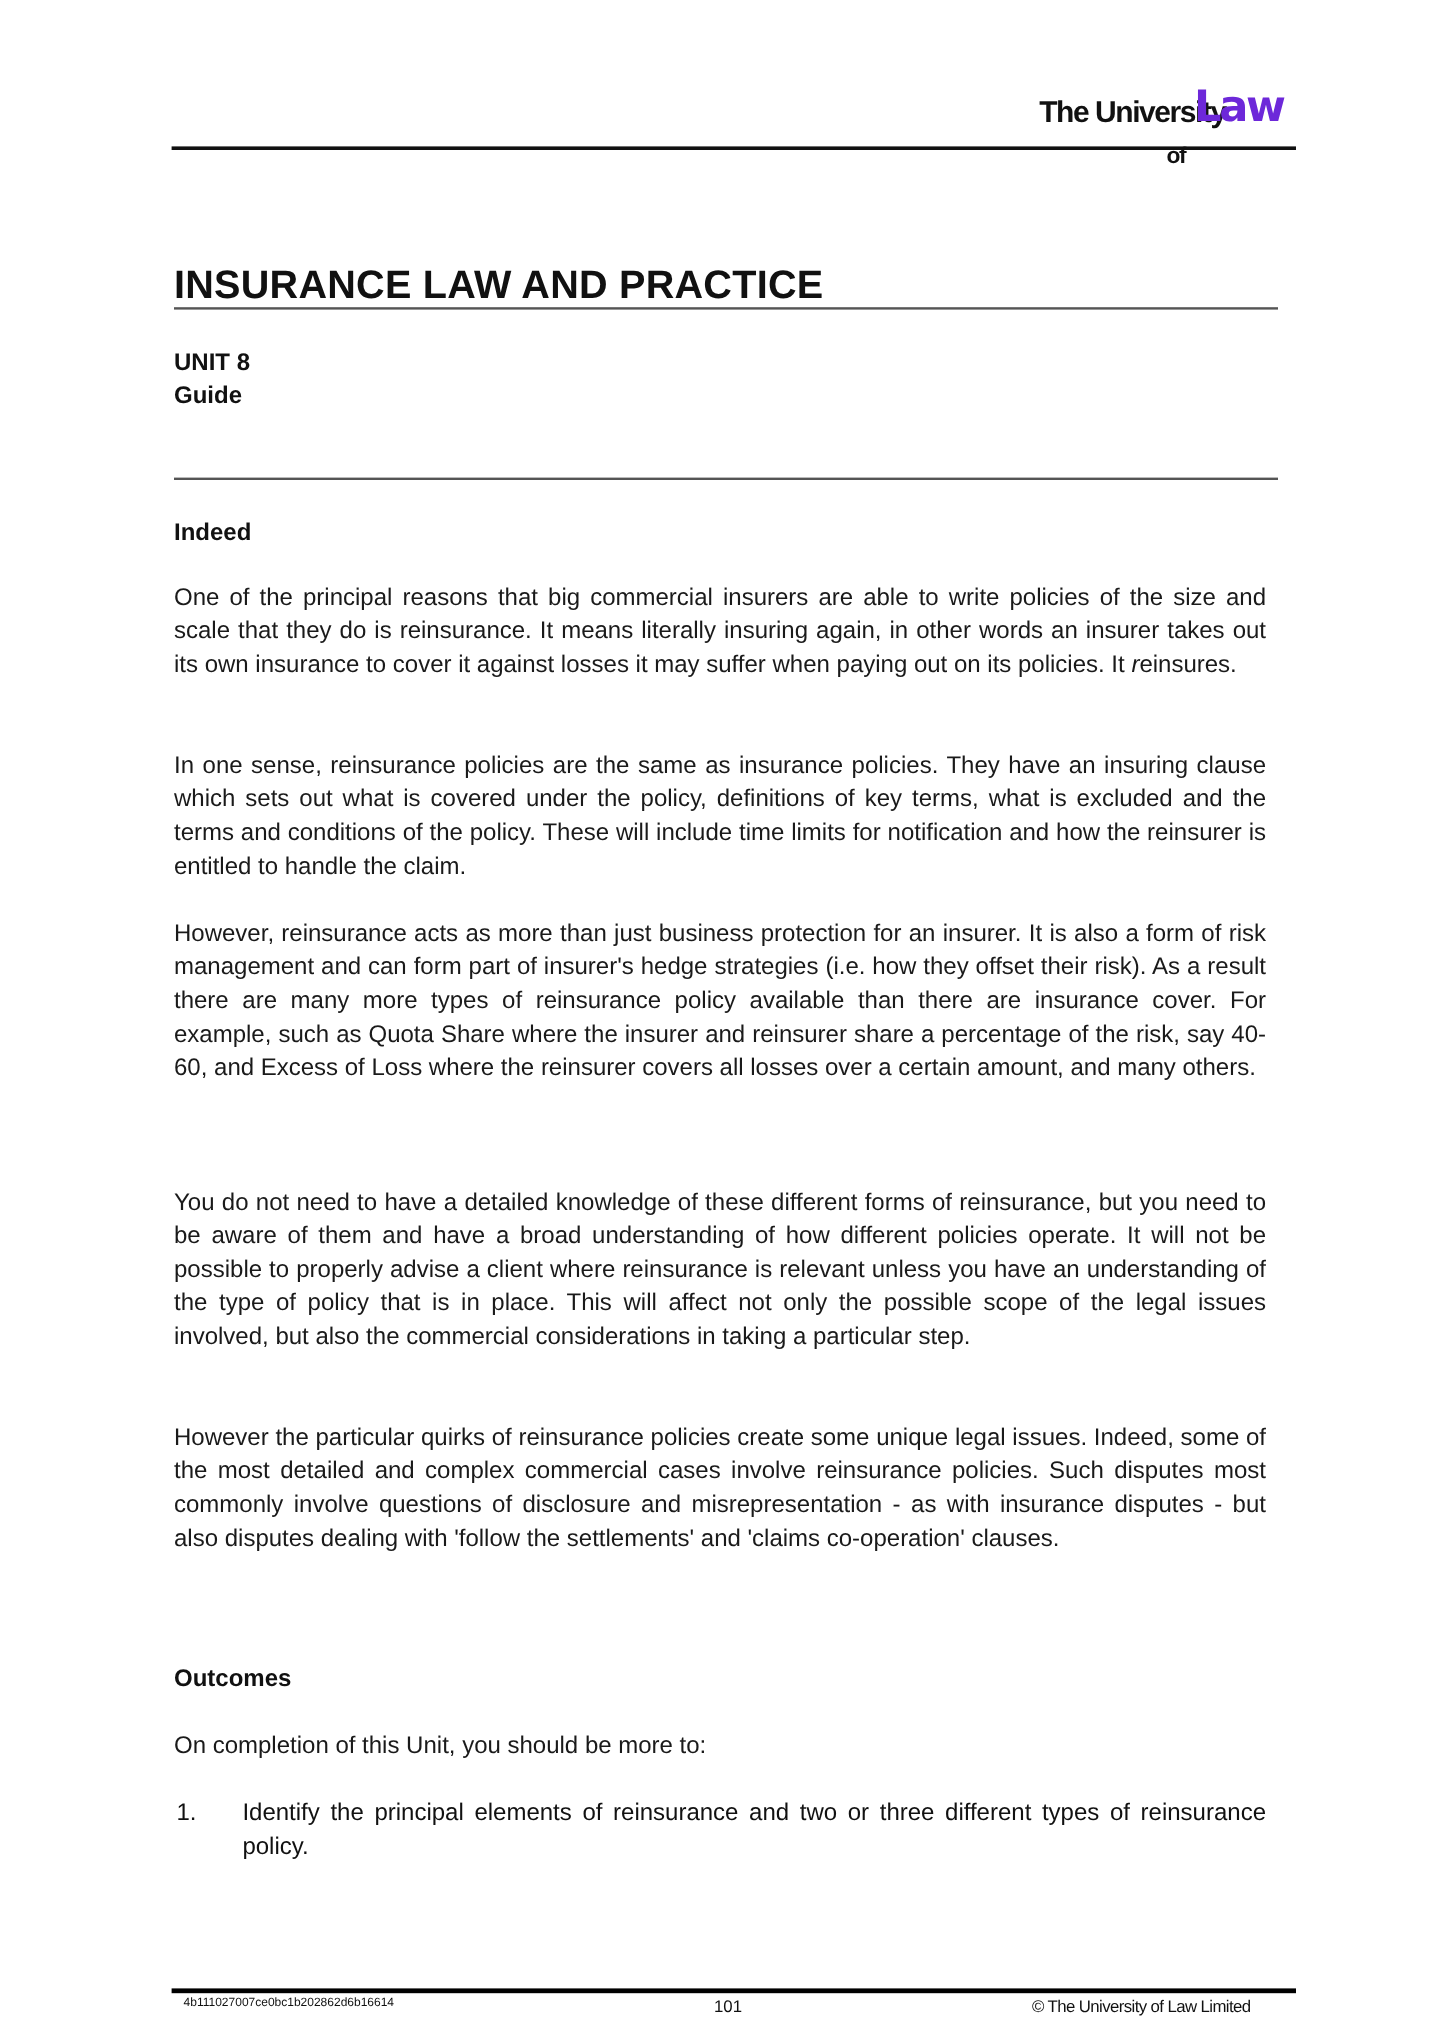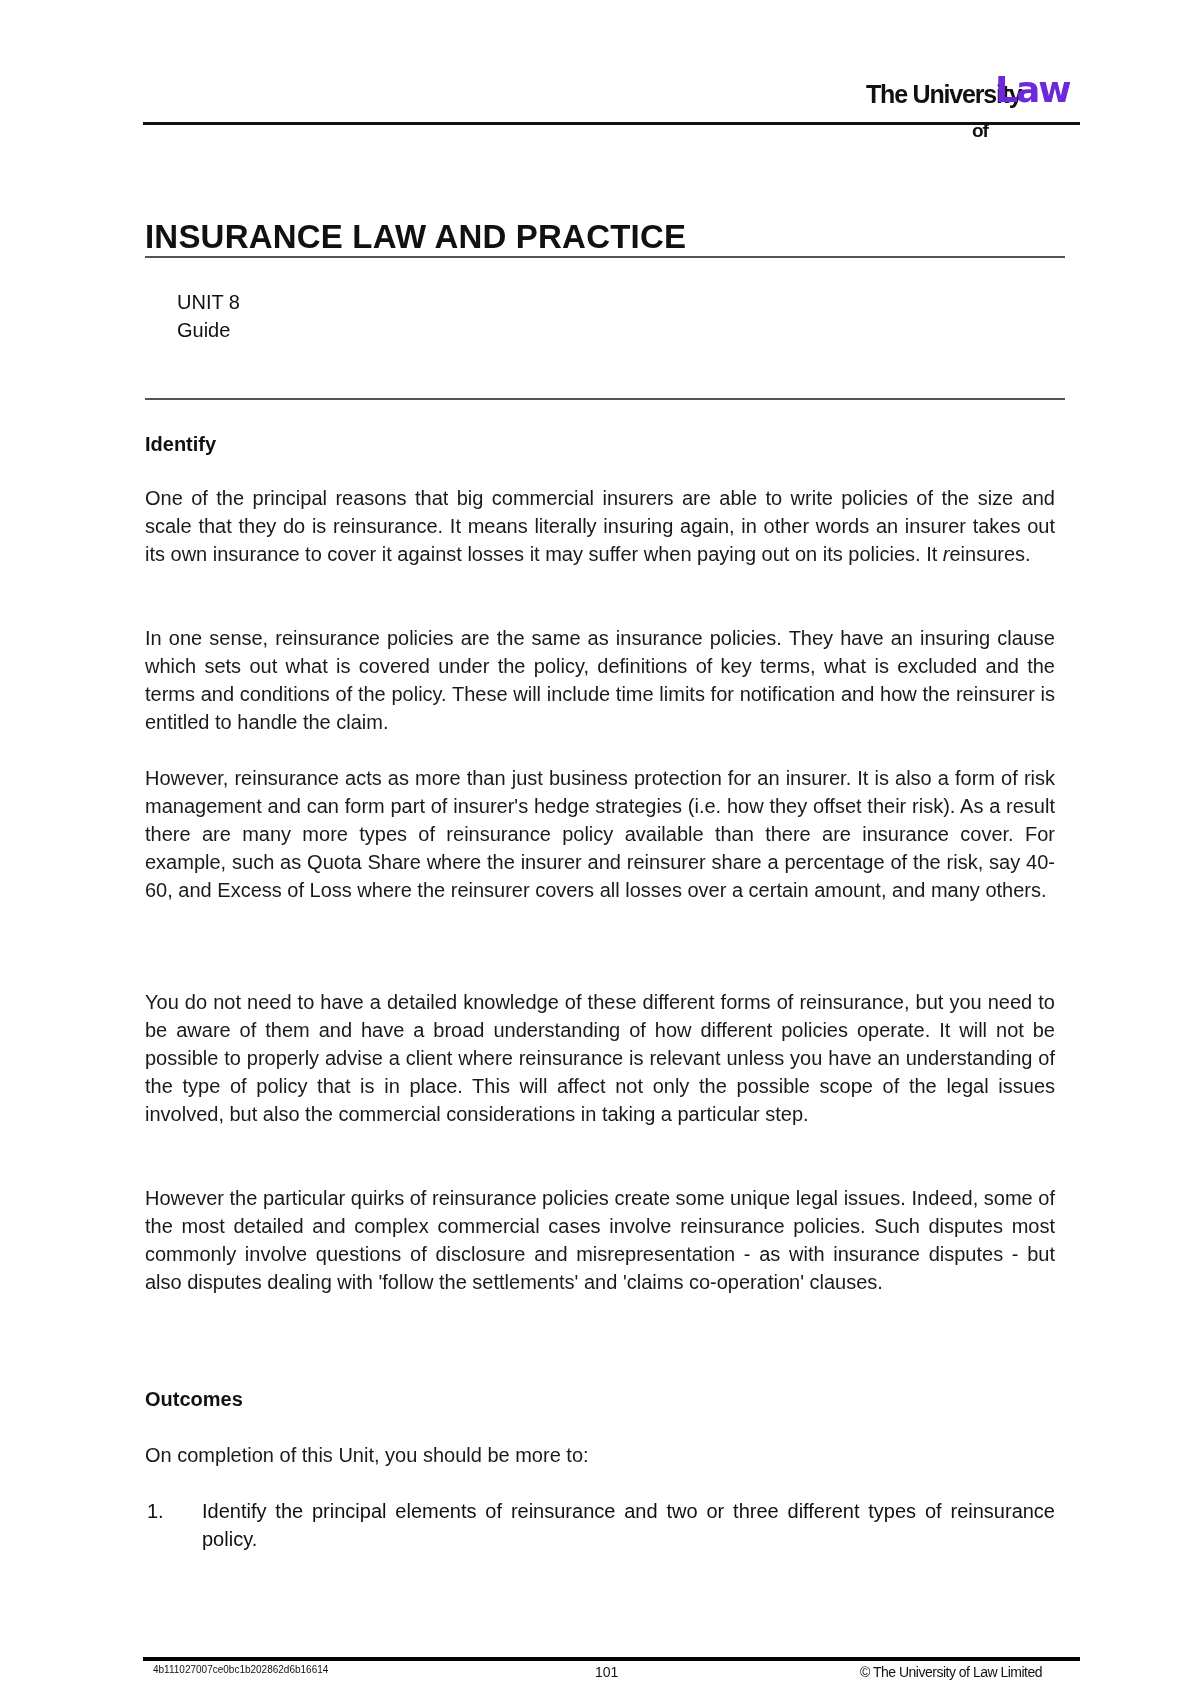--- a/index.html
+++ b/index.html
@@ -9,21 +9,21 @@
   .logo { left: 866px; top: 66px; width: 200px; height: 44px; }
   .logo .uni { position: absolute; left: 0; top: 14px; font-size: 25px; font-weight: bold;
                letter-spacing: -1.2px; color: #111; white-space: nowrap; }
   .logo .of { position: absolute; left: 106px; top: 20px; font-size: 19px; font-weight: bold;
               letter-spacing: -1.2px; color: #111; margin-top: 34px; }
   .logo .law { position: absolute; left: 129px; top: 3px; font-size: 36px; font-weight: 900;
                letter-spacing: -2px; color: #6d28d9; font-family: "DejaVu Sans", sans-serif; }
   .rule-header { left: 143px; top: 122px; width: 937px; height: 3px; background: #111; }
   .title { left: 145px; top: 193px; font-size: 33px; font-weight: bold; letter-spacing: 0.2px; margin-top: 25px; }
   .rule-thin { left: 145px; width: 920px; height: 2px; background: #555; }
-  .unit-block { left: 145px; top: 288px; font-size: 20px; font-weight: normal; line-height: 28px; margin-left: 32px; }
+  .unit-block { left: 145px; top: 288px; font-size: 20px; font-weight: bold; line-height: 28px; }
   .section-heading { left: 145px; font-size: 20px; font-weight: bold; }
   .para { left: 145px; width: 910px; font-size: 20px; line-height: 28px; text-align: justify;
           color: #1a1a1a; }
   .para i { font-style: italic; }
   .list-item { left: 145px; width: 910px; font-size: 20px; line-height: 28px; }
   .list-item .num { position: absolute; left: 2px; top: 0; }
   .list-item .txt { position: absolute; left: 57px; top: 0; width: 853px; text-align: justify; }
   .rule-footer { left: 143px; top: 1657px; width: 937px; height: 4px; background: #000; }
   .footer-left { left: 153px; top: 1640px; position: absolute; font-size: 10px; }
   .footer-center { left: 595px; top: 1640px; position: absolute; font-size: 14px; }
@@ -41,21 +41,21 @@
 
 <div class="abs title">INSURANCE LAW AND PRACTICE</div>
 <div class="abs rule-thin" style="top:256px;"></div>
 
 <div class="abs unit-block">
   <div>UNIT 8</div>
   <div>Guide</div>
 </div>
 <div class="abs rule-thin" style="top:398px;"></div>
 
-<div class="abs section-heading" style="top:433px;">Identify</div>
+<div class="abs section-heading" style="top:433px;">Indeed</div>
 
 <div class="abs para" style="top:484px;"><span>One of the principal reasons that big commercial insurers are able to write policies of the size and scale that they do is reinsurance. It means literally insuring again, in other words an insurer takes out its own insurance to cover it against losses it may suffer when paying out on its policies. It </span><i>r</i><span>einsures.</span></div>
 
 <div class="abs para" style="top:624px;">In one sense, reinsurance policies are the same as insurance policies. They have an insuring clause which sets out what is covered under the policy, definitions of key terms, what is excluded and the terms and conditions of the policy. These will include time limits for notification and how the reinsurer is entitled to handle the claim.</div>
 
 <div class="abs para" style="top:764px;">However, reinsurance acts as more than just business protection for an insurer. It is also a form of risk management and can form part of insurer's hedge strategies (i.e. how they offset their risk). As a result there are many more types of reinsurance policy available than there are insurance cover. For example, such as Quota Share where the insurer and reinsurer share a percentage of the risk, say 40-60, and Excess of Loss where the reinsurer covers all losses over a certain amount, and many others.</div>
 
 <div class="abs para" style="top:988px;">You do not need to have a detailed knowledge of these different forms of reinsurance, but you need to be aware of them and have a broad understanding of how different policies operate. It will not be possible to properly advise a client where reinsurance is relevant unless you have an understanding of the type of policy that is in place. This will affect not only the possible scope of the legal issues involved, but also the commercial considerations in taking a particular step.</div>
 
 <div class="abs para" style="top:1184px;">However the particular quirks of reinsurance policies create some unique legal issues. Indeed, some of the most detailed and complex commercial cases involve reinsurance policies. Such disputes most commonly involve questions of disclosure and misrepresentation - as with insurance disputes - but also disputes dealing with 'follow the settlements' and 'claims co-operation' clauses.</div>

